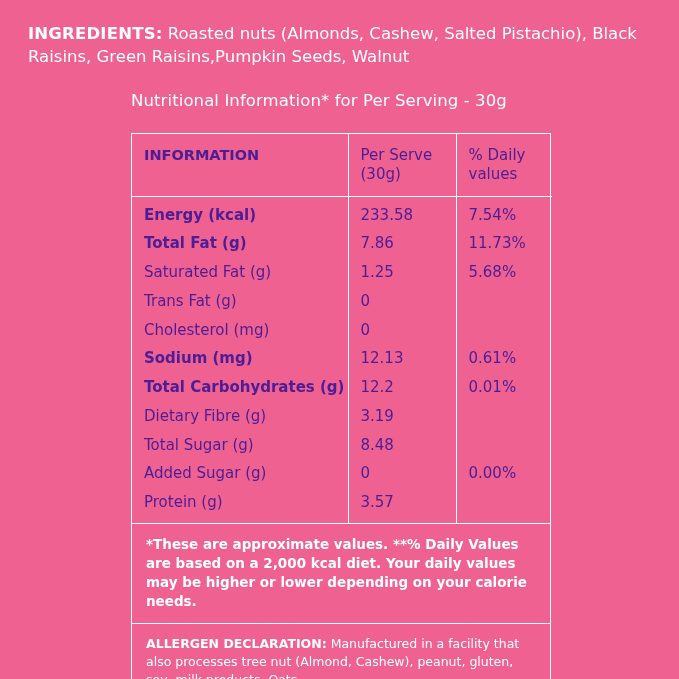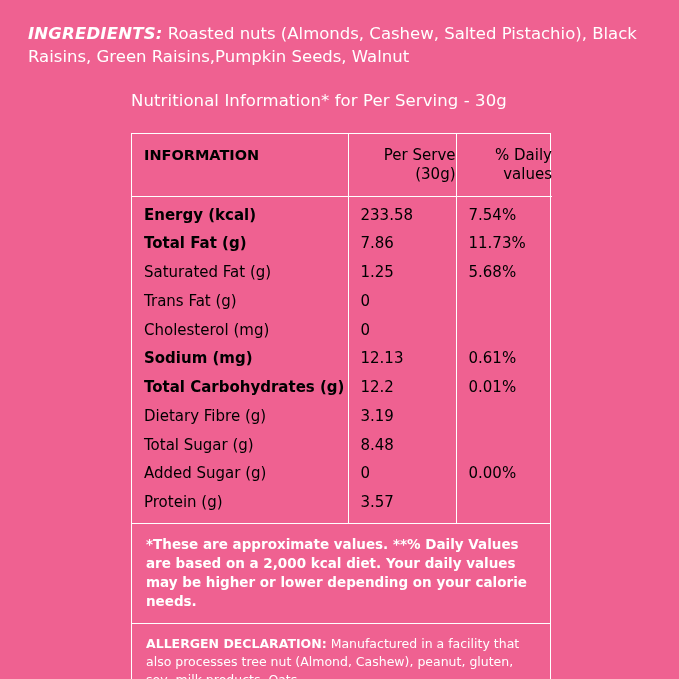--- a/index.html
+++ b/index.html
@@ -27,21 +27,20 @@
     left: 28px;
     top: 22px;
     width: 625px;
     font-size: 16.5px;
     line-height: 1.42;
     color: #ffffff;
   }
   .ingredients .label {
     font-weight: bold;
     letter-spacing: 0.2px;
-    font-style: italic;
   }
   .ingredients .body {
     font-weight: normal;
   }
 
   
   .nutri-title {
     position: absolute;
     left: 131px;
     top: 91px;
@@ -66,34 +65,33 @@
     table-layout: fixed;
   }
   table.nutri col.c1 { width: 216px; }
   table.nutri col.c2 { width: 108px; }
   table.nutri col.c3 { width: 96px; }
 
   table.nutri th, table.nutri td {
     vertical-align: top;
     padding: 6px 0 6px 12px;
     font-size: 15px;
-    color: #000000;
+    color: #4c1d95;
     text-align: left;
     line-height: 1.25;
   }
   table.nutri thead th {
     font-weight: bold;
     padding-top: 12px;
     padding-bottom: 12px;
     font-size: 14.5px;
   }
   table.nutri thead th.hdr-sub {
     font-weight: normal;
     font-size: 15px;
-    text-align: right;
   }
   table.nutri thead tr {
     border-bottom: 1.5px solid #ffffff;
   }
   table.nutri td.col-sep,
   table.nutri th.col-sep {
     border-left: 1.5px solid #ffffff;
   }
   table.nutri tbody td {
     padding-top: 5px;

